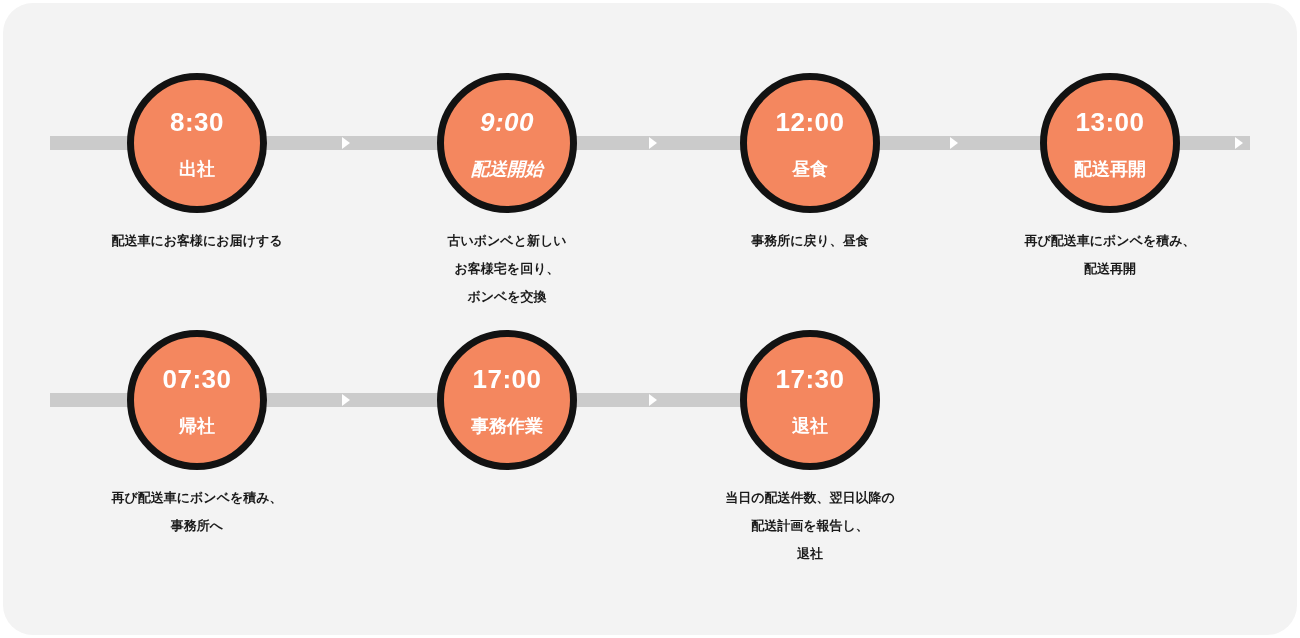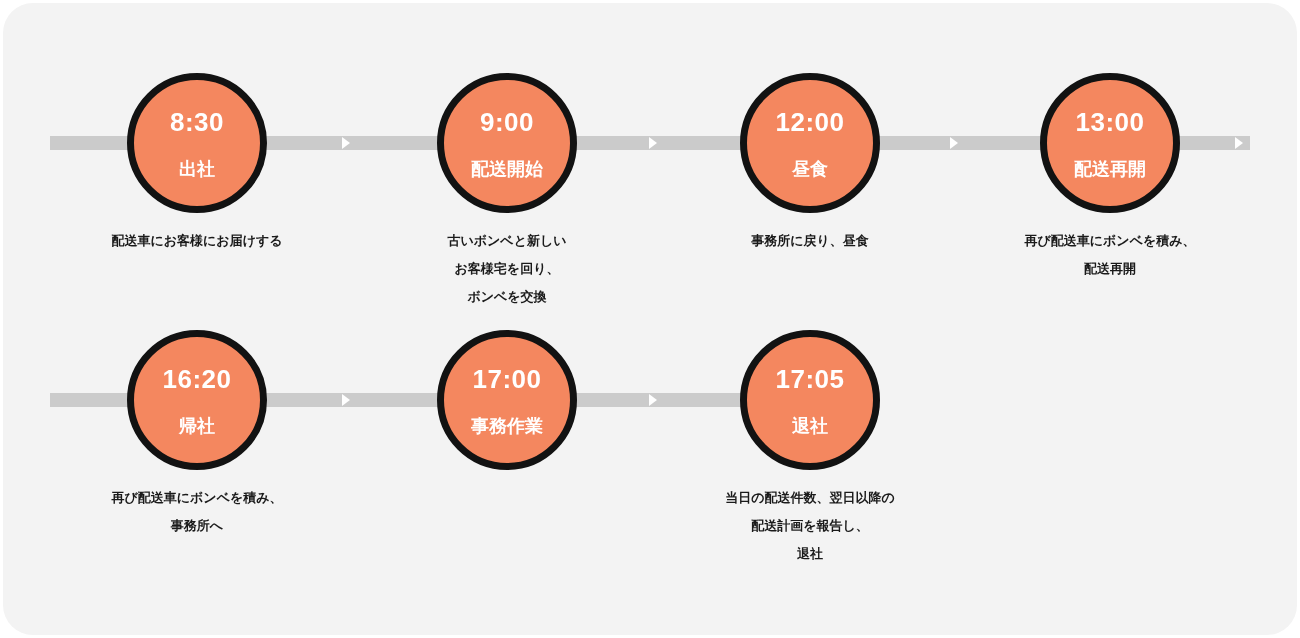--- a/index.html
+++ b/index.html
@@ -91,21 +91,21 @@
     <div class="tl-arrow" style="left: 648.5px; top: 137px;"></div>
     <div class="tl-arrow" style="left: 950px; top: 137px;"></div>
     <div class="tl-arrow" style="left: 1235px; top: 137px;"></div>
     <div class="tl-node" style="left: 127px; top: 73px;">
       <div class="time">8:30</div>
       <div class="label">出社</div>
     </div>
     <div class="tl-desc" style="left: 27px; top: 227px;">
       <div>配送車にお客様にお届けする</div>
     </div>
-    <div class="tl-node" style="left: 437px; top: 73px;">
+    <div class="tl-node" style="left: 437px; top: 73px; font-style: italic;">
       <div class="time">9:00</div>
       <div class="label">配送開始</div>
     </div>
     <div class="tl-desc" style="left: 337px; top: 227px;">
       <div>古いボンベと新しい</div>
       <div>お客様宅を回り、</div>
       <div>ボンベを交換</div>
     </div>
     <div class="tl-node" style="left: 740px; top: 73px;">
       <div class="time">12:00</div>
@@ -119,35 +119,35 @@
       <div class="label">配送再開</div>
     </div>
     <div class="tl-desc" style="left: 940px; top: 227px;">
       <div>再び配送車にボンベを積み、</div>
       <div>配送再開</div>
     </div>
     <div class="tl-bar" style="left: 50px; width: 710px; top: 393px;"></div>
     <div class="tl-arrow" style="left: 342px; top: 394px;"></div>
     <div class="tl-arrow" style="left: 648.5px; top: 394px;"></div>
     <div class="tl-node" style="left: 127px; top: 330px;">
-      <div class="time">16:20</div>
+      <div class="time">07:30</div>
       <div class="label">帰社</div>
     </div>
     <div class="tl-desc" style="left: 27px; top: 484px;">
       <div>再び配送車にボンベを積み、</div>
       <div>事務所へ</div>
     </div>
     <div class="tl-node" style="left: 437px; top: 330px;">
       <div class="time">17:00</div>
       <div class="label">事務作業</div>
     </div>
     <div class="tl-desc" style="left: 337px; top: 484px;">
     </div>
     <div class="tl-node" style="left: 740px; top: 330px;">
-      <div class="time">17:05</div>
+      <div class="time">17:30</div>
       <div class="label">退社</div>
     </div>
     <div class="tl-desc" style="left: 640px; top: 484px;">
       <div>当日の配送件数、翌日以降の</div>
       <div>配送計画を報告し、</div>
       <div>退社</div>
     </div>
   </div>
 
 </body></html>

